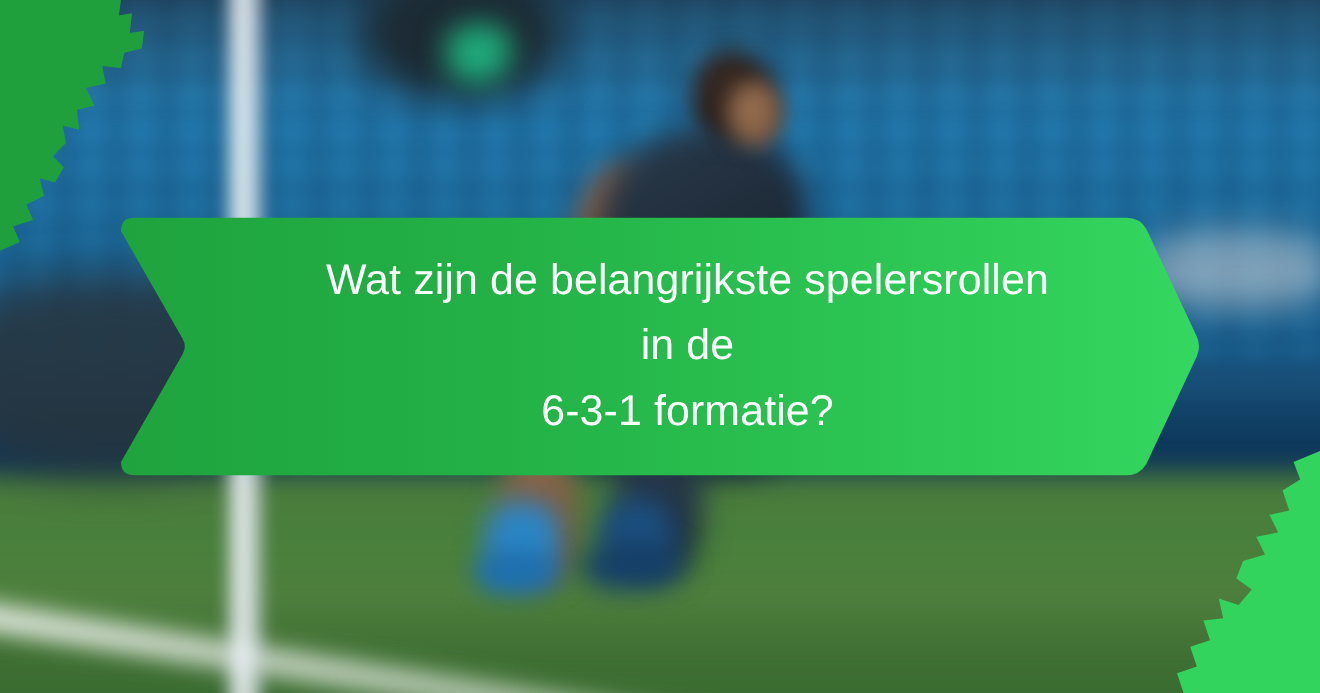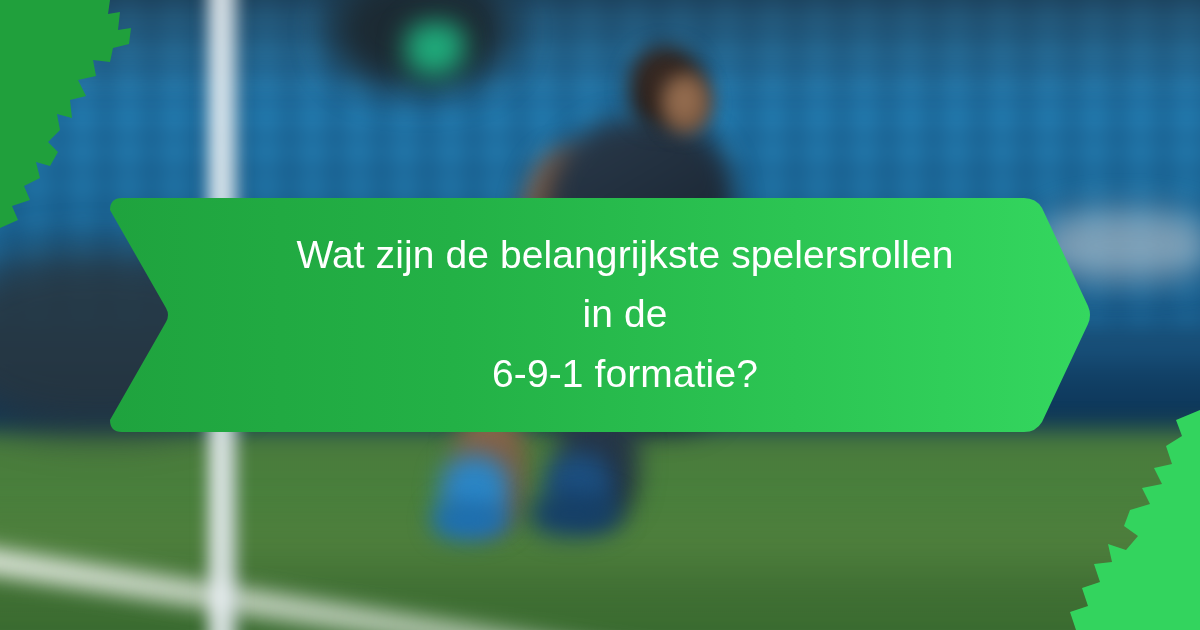--- a/index.html
+++ b/index.html
@@ -280,16 +280,16 @@
       </defs>
       <path d="M14,2
                Q2,2 2,14
                L58,112 Q62,119 58,126
                L2,224 Q2,236 14,236
                L916,236 Q928,236 934,226
                L980,128 Q984,119 980,110
                L934,12 Q928,2 916,2 Z" fill="url(#bannerGrad)"></path>
     </svg>
     <div id="banner-text">Wat zijn de belangrijkste spelersrollen in de
-6-9-1 formatie?</div>
+6-3-1 formatie?</div>
   </div>
 
 </div>
 
 </body></html>

